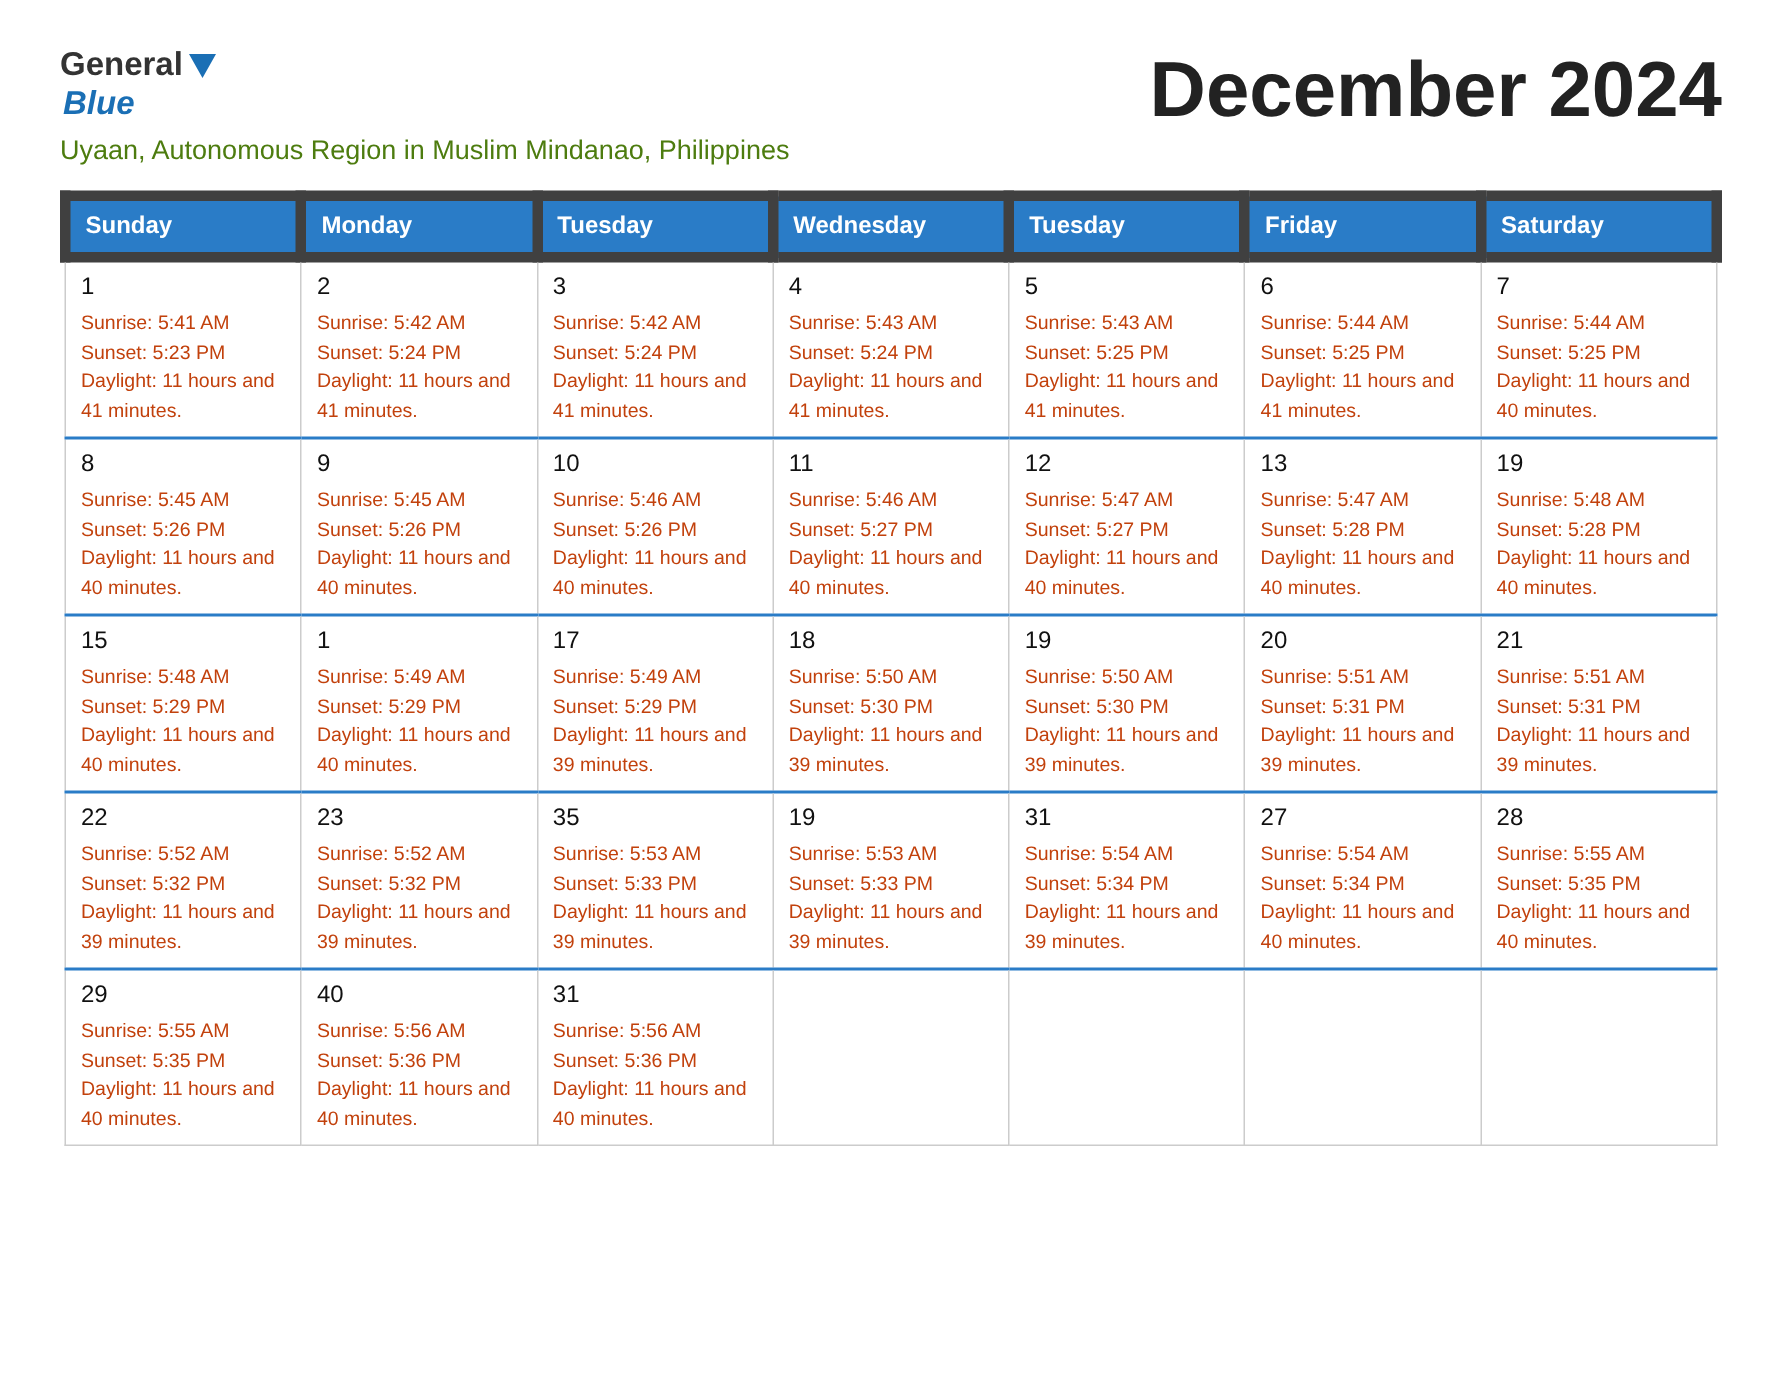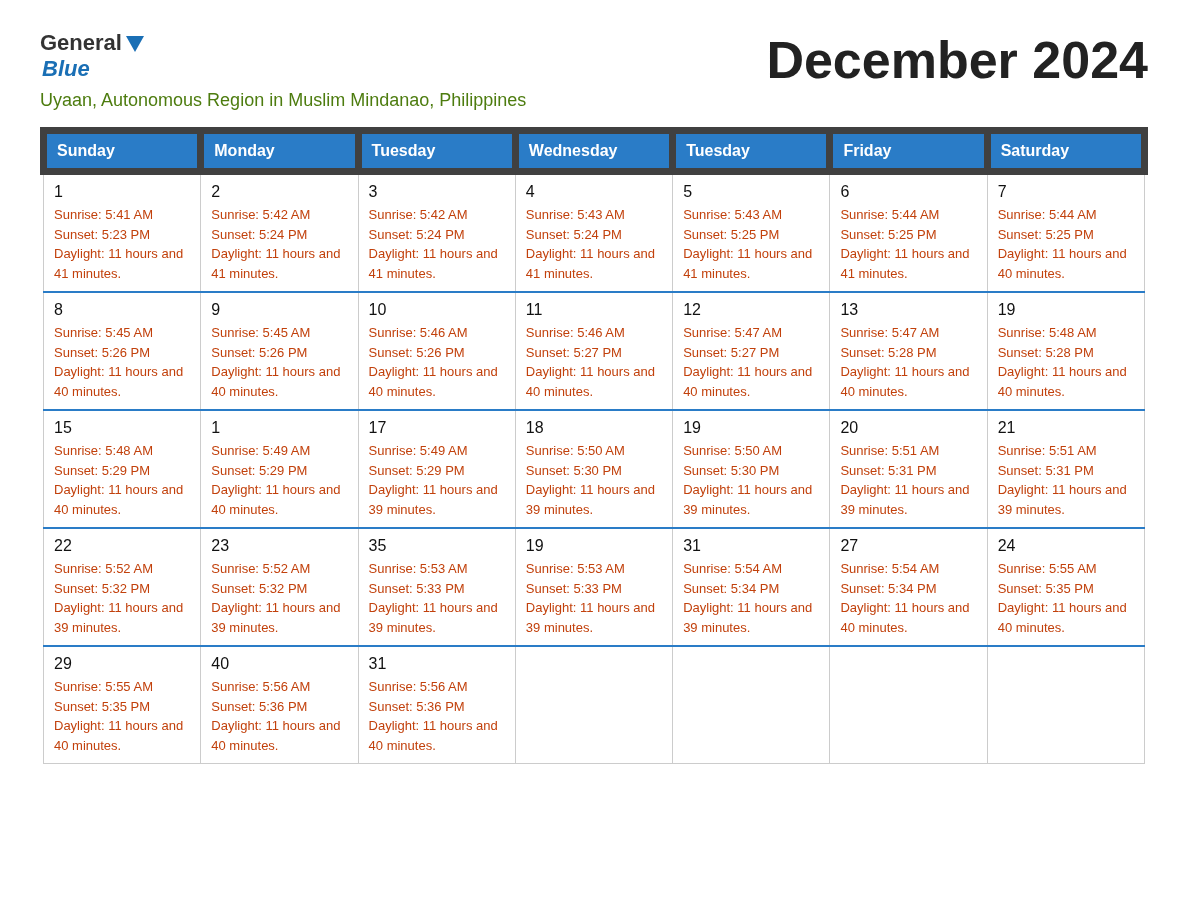--- a/index.html
+++ b/index.html
@@ -232,21 +232,21 @@
         </td>
         <td>
           <span class="day-number">31</span>
           <span class="day-info">Sunrise: 5:54 AM<br>Sunset: 5:34 PM<br>Daylight: 11 hours and 39 minutes.</span>
         </td>
         <td>
           <span class="day-number">27</span>
           <span class="day-info">Sunrise: 5:54 AM<br>Sunset: 5:34 PM<br>Daylight: 11 hours and 40 minutes.</span>
         </td>
         <td>
-          <span class="day-number">24</span>
+          <span class="day-number">28</span>
           <span class="day-info">Sunrise: 5:55 AM<br>Sunset: 5:35 PM<br>Daylight: 11 hours and 40 minutes.</span>
         </td>
       </tr>
       <tr>
         <td>
           <span class="day-number">29</span>
           <span class="day-info">Sunrise: 5:55 AM<br>Sunset: 5:35 PM<br>Daylight: 11 hours and 40 minutes.</span>
         </td>
         <td>
           <span class="day-number">40</span>

